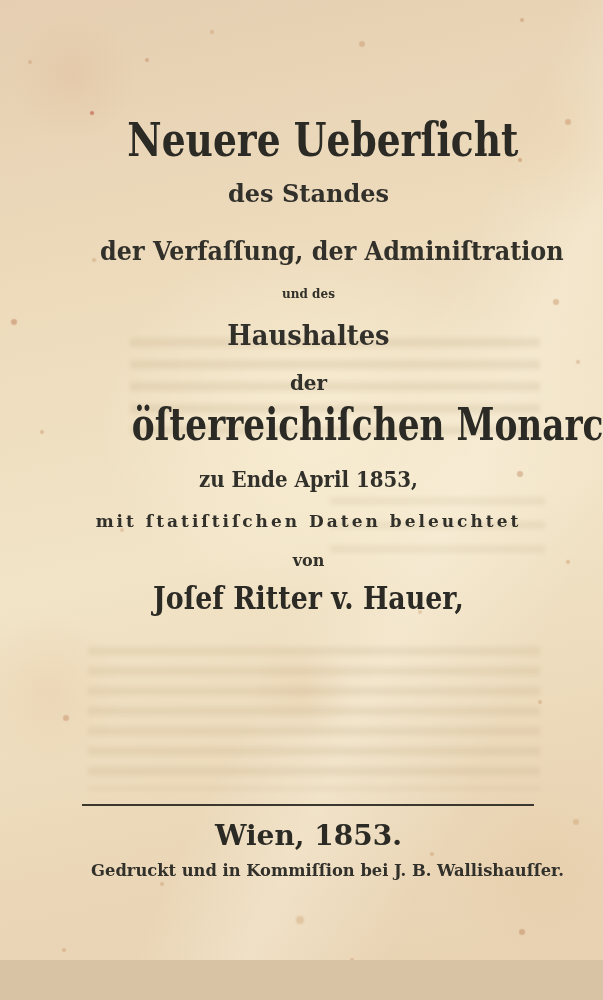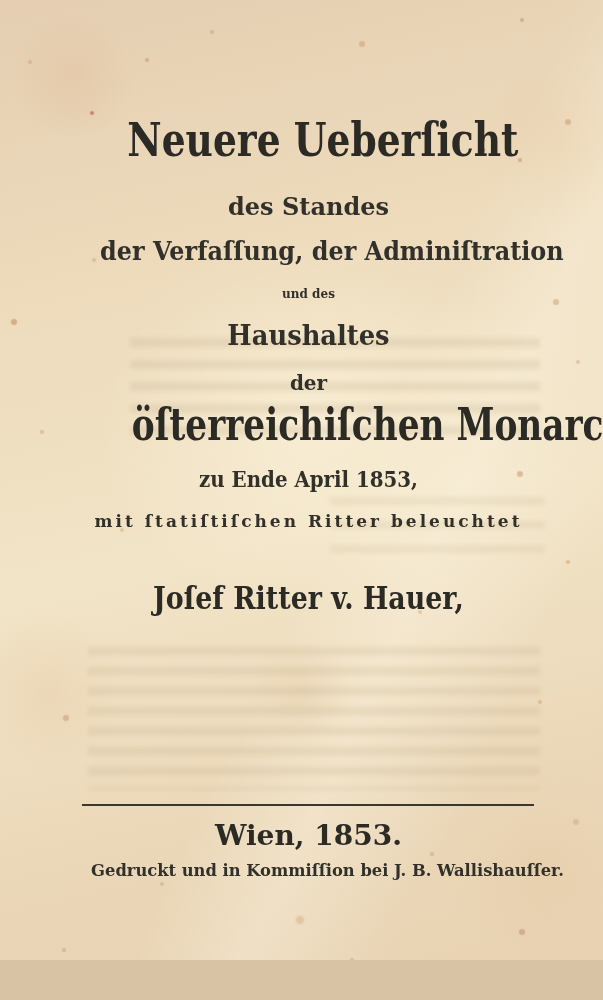--- a/index.html
+++ b/index.html
@@ -74,21 +74,21 @@
     top:640px;left:88px;width:452px;height:150px;opacity:.5;
     background:repeating-linear-gradient(to bottom,
       rgba(171,146,106,0) 0 6px, rgba(171,146,106,0.30) 8px 14px, rgba(171,146,106,0) 16px 20px);
   }
   
   .line{
     position:absolute;left:82px;width:453px;text-align:center;
     color:#32302a;font-weight:bold;white-space:nowrap;
   }
   .main-title   {top:112px;font-size:47px;transform:scaleX(0.80);transform-origin:50% 50%;color:#2b2a25;}
-  .subtitle-1   {top:192px;font-size:24px;}
+  .subtitle-1   {top:179px;font-size:24px;}
   .subtitle-2   {top:236px;font-size:26px;transform:scaleX(0.92);transform-origin:50% 50%;}
   .connector-1  {top:287px;font-size:12px;}
   .subtitle-3   {top:319px;font-size:28px;transform:scaleX(0.92);transform-origin:50% 50%;}
   .connector-2  {top:371px;font-size:20px;}
   .subject-title{top:399px;font-size:44px;transform:scaleX(0.78);transform-origin:50% 50%;color:#2b2a25;}
   .date-line    {top:466px;font-size:22px;transform:scaleX(0.90);transform-origin:50% 50%;}
   .method-line  {top:511px;font-size:17px;letter-spacing:3px;}
   .byline       {top:551px;font-size:16px;}
   .author-name  {top:579px;font-size:32px;transform:scaleX(0.84);transform-origin:50% 50%;color:#2b2a25;}
   .author-title {top:620px;font-size:14px;}
@@ -110,20 +110,21 @@
   <div class="showthrough st3"></div>
 
   <div class="line main-title">Neuere Ueberſicht</div>
   <div class="line subtitle-1">des Standes</div>
   <div class="line subtitle-2">der Verfaſſung, der Adminiſtration</div>
   <div class="line connector-1">und des</div>
   <div class="line subtitle-3">Haushaltes</div>
   <div class="line connector-2">der</div>
   <div class="line subject-title">öſterreichiſchen Monarchie</div>
   <div class="line date-line">zu Ende April 1853,</div>
-  <div class="line method-line">mit ſtatiſtiſchen Ritter beleuchtet</div>
+  <div class="line method-line">mit ſtatiſtiſchen Daten beleuchtet</div>
+  <div class="line byline">von</div>
   <div class="line author-name">Joſef Ritter v. Hauer,</div>
 
   <div class="rule"></div>
 
   <div class="line place-year">Wien, 1853.</div>
   <div class="line printer-line">Gedruckt und in Kommiſſion bei J. B. Wallishauſſer.</div>
 </div>
 
 </body></html>

